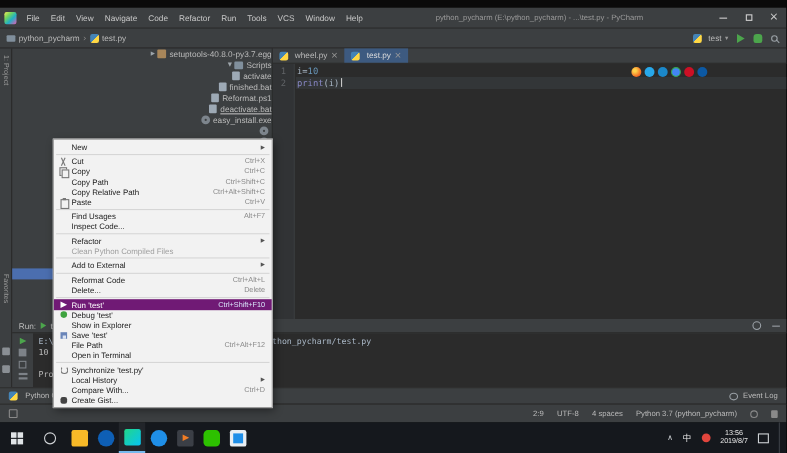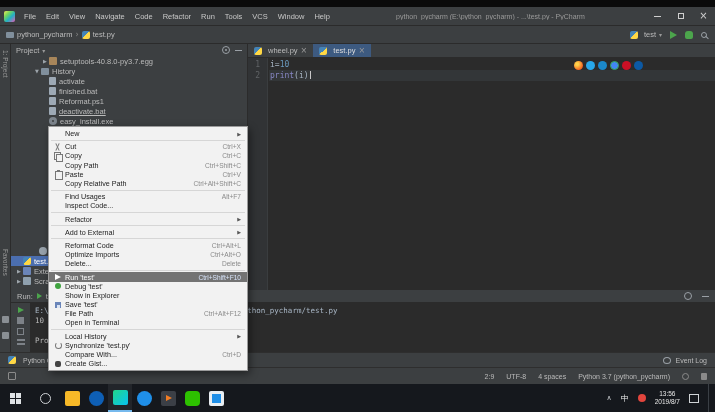--- a/index.html
+++ b/index.html
@@ -40,21 +40,21 @@
   .strip-ico {position:absolute;left:2px;width:7px;height:7px;background:#8a8f94;border-radius:1px;}
 
   
   .project {position:absolute;left:11px;top:44px;width:237px;height:246px;background:#3c3f41;border-right:1px solid #2b2b2b;overflow:hidden;}
   .pp-head {height:12px;display:flex;align-items:center;padding:0 5px;font-size:7.5px;color:#bbb;}
   .pp-caret {font-size:6px;color:#999;margin-left:3px;}
   .pp-sp {flex:1;}
   .pp-gear {width:8px;height:8px;border:1px solid #9aa0a6;border-radius:50%;position:relative;margin-left:5px;}
   .pp-gear::after {content:"";position:absolute;left:2px;top:2px;width:2px;height:2px;background:#9aa0a6;border-radius:50%;}
   .pp-hide {width:7px;height:1px;background:#9aa0a6;margin-left:5px;}
-  .trow {height:10px;display:flex;align-items:center;white-space:nowrap;font-size:7.5px;color:#bbb;}
+  .trow {height:10px;display:flex;align-items:center;white-space:nowrap;font-size:7.5px;color:#bbb;justify-content:flex-end;}
   .trow.sel {background:#4b6eaf;color:#fff;}
   .arr {width:8px;font-size:5px;color:#9da5ab;text-align:center;flex:0 0 auto;font-family:"DejaVu Sans",sans-serif;}
   .t-ico {width:8px;height:8px;border-radius:1px;margin-right:3px;flex:0 0 auto;position:relative;}
   .ico-folder {background:#808f9c;height:7px;}
   .ico-archive {background:#a8865a;}
   .ico-file {background:#9da9b5;width:7px;}
   .ico-exe {background:#7d858d;border-radius:50%;}
   .ico-exe::after {content:"";position:absolute;left:3px;top:3px;width:2px;height:2px;background:#3c3f41;border-radius:50%;}
   .ico-config {background:#98a2ab;border-radius:50%;}
   .ico-python {background:linear-gradient(135deg,#4584b6 50%,#ffd845 50%);border-radius:2px;}
@@ -134,21 +134,21 @@
   .chev {color:#cfd3d6;font-size:7px;}
   .ime {color:#eee;font-size:8px;}
   .tray-dot {width:8px;height:8px;border-radius:50%;background:#e2453d;}
   .clock {text-align:center;font-size:6.5px;color:#e8e8e8;line-height:8px;}
   .ac-ico {width:10px;height:9px;border:1px solid #cfd3d6;}
   .showdesk {width:5px;height:28px;border-left:1px solid #3a3f45;}
 
   
   .cmenu {position:absolute;left:48px;top:126px;width:200px;background:#f2f2f2;border:1px solid #9b9b9b;box-shadow:2px 3px 8px rgba(0,0,0,.45);z-index:50;padding:2px 0;}
   .cm-item {height:9.2px;display:flex;align-items:center;padding:0 6px 0 4px;font-size:7.2px;color:#1b1b1b;}
-  .cm-item.hl {background:#737373;color:#fff;}
+  .cm-item.hl {background:#701a75;color:#fff;}
   .cm-item.hl .cm-sc {color:#d8e4fa;}
   .cm-item.dis {color:#a0a0a0;}
   .cm-sep {height:1px;background:#d6d6d6;margin:1.5px 2px;}
   .cm-label {white-space:nowrap;}
   .cm-sc {margin-left:auto;font-size:6.6px;color:#8a8a8a;padding-left:14px;white-space:nowrap;}
   .cm-sub {margin-left:auto;font-size:5px;color:#555;font-family:"DejaVu Sans",sans-serif;}
   .cm-ico {width:9px;height:8px;margin-right:3px;flex:0 0 auto;position:relative;}
   .ci-cut::before,.ci-cut::after {content:"";position:absolute;left:4px;top:0;width:1px;height:8px;background:#777;}
   .ci-cut::before {transform:rotate(25deg);} .ci-cut::after {transform:rotate(-25deg);}
   .ci-copy::before {content:"";position:absolute;left:1px;top:0;width:5px;height:6px;border:1px solid #777;}
@@ -216,36 +216,29 @@
   </div>
 
   <div class="strip">
     <span class="vlabel" style="top:6px;">1: Project</span>
     <span class="vlabel" style="top:205px;">Favorites</span>
     <span class="strip-ico" style="top:272px;"></span>
     <span class="strip-ico" style="top:288px;"></span>
   </div>
 
   <div class="project">
-    <div class="pp-head">
-      <span>Project</span>
-      <span class="pp-caret glyph">▾</span>
-      <span class="pp-sp"></span>
-      <span class="pp-gear"></span>
-      <span class="pp-hide"></span>
-    </div>
     <div class="trow" style="padding-left:30px;">
       <span class="arr">▶</span>
       <span class="t-ico ico-archive"></span>
       <span>setuptools-40.8.0-py3.7.egg</span>
     </div>
     <div class="trow" style="padding-left:22px;">
       <span class="arr">▼</span>
       <span class="t-ico ico-folder"></span>
-      <span>History</span>
+      <span>Scripts</span>
     </div>
     <div class="trow" style="padding-left:38px;">
       <span class="t-ico ico-file"></span>
       <span>activate</span>
     </div>
     <div class="trow" style="padding-left:38px;">
       <span class="t-ico ico-file"></span>
       <span>finished.bat</span>
     </div>
     <div class="trow" style="padding-left:38px;">
@@ -450,61 +443,60 @@
       <span class="cm-ico ci-copy"></span>
         <span class="cm-label">Copy</span>
         <span class="cm-sc">Ctrl+C</span>
     </div>
     <div class="cm-item">
       <span class="cm-ico"></span>
         <span class="cm-label">Copy Path</span>
         <span class="cm-sc">Ctrl+Shift+C</span>
     </div>
     <div class="cm-item">
+      <span class="cm-ico"></span>
+        <span class="cm-label">Copy Relative Path</span>
+        <span class="cm-sc">Ctrl+Alt+Shift+C</span>
+    </div>
+    <div class="cm-item">
       <span class="cm-ico ci-paste"></span>
         <span class="cm-label">Paste</span>
         <span class="cm-sc">Ctrl+V</span>
     </div>
-    <div class="cm-item">
-      <span class="cm-ico"></span>
-        <span class="cm-label">Copy Relative Path</span>
-        <span class="cm-sc">Ctrl+Alt+Shift+C</span>
-    </div>
     <div class="cm-sep"></div>
     <div class="cm-item">
       <span class="cm-ico"></span>
         <span class="cm-label">Find Usages</span>
         <span class="cm-sc">Alt+F7</span>
     </div>
     <div class="cm-item">
       <span class="cm-ico"></span>
         <span class="cm-label">Inspect Code...</span>
     </div>
     <div class="cm-sep"></div>
     <div class="cm-item">
       <span class="cm-ico"></span>
         <span class="cm-label">Refactor</span>
         <span class="cm-sub">▶</span>
     </div>
+    <div class="cm-item dis">
+      <span class="cm-ico"></span>
+        <span class="cm-label">Clean Python Compiled Files</span>
+    </div>
     <div class="cm-sep"></div>
     <div class="cm-item">
       <span class="cm-ico"></span>
         <span class="cm-label">Add to External</span>
         <span class="cm-sub">▶</span>
     </div>
     <div class="cm-sep"></div>
     <div class="cm-item">
       <span class="cm-ico"></span>
         <span class="cm-label">Reformat Code</span>
         <span class="cm-sc">Ctrl+Alt+L</span>
-    </div>
-    <div class="cm-item">
-      <span class="cm-ico"></span>
-        <span class="cm-label">Optimize Imports</span>
-        <span class="cm-sc">Ctrl+Alt+O</span>
     </div>
     <div class="cm-item">
       <span class="cm-ico"></span>
         <span class="cm-label">Delete...</span>
         <span class="cm-sc">Delete</span>
     </div>
     <div class="cm-sep"></div>
     <div class="cm-item hl">
       <span class="cm-ico ci-run"></span>
         <span class="cm-label">Run 'test'</span>
@@ -526,29 +518,29 @@
       <span class="cm-ico"></span>
         <span class="cm-label">File Path</span>
         <span class="cm-sc">Ctrl+Alt+F12</span>
     </div>
     <div class="cm-item">
       <span class="cm-ico"></span>
         <span class="cm-label">Open in Terminal</span>
     </div>
     <div class="cm-sep"></div>
     <div class="cm-item">
+      <span class="cm-ico ci-sync"></span>
+        <span class="cm-label">Synchronize 'test.py'</span>
+    </div>
+    <div class="cm-item">
       <span class="cm-ico"></span>
         <span class="cm-label">Local History</span>
         <span class="cm-sub">▶</span>
     </div>
     <div class="cm-item">
-      <span class="cm-ico ci-sync"></span>
-        <span class="cm-label">Synchronize 'test.py'</span>
-    </div>
-    <div class="cm-item">
       <span class="cm-ico"></span>
         <span class="cm-label">Compare With...</span>
         <span class="cm-sc">Ctrl+D</span>
     </div>
     <div class="cm-item">
       <span class="cm-ico ci-gist"></span>
         <span class="cm-label">Create Gist...</span>
     </div>
   </div>
 

